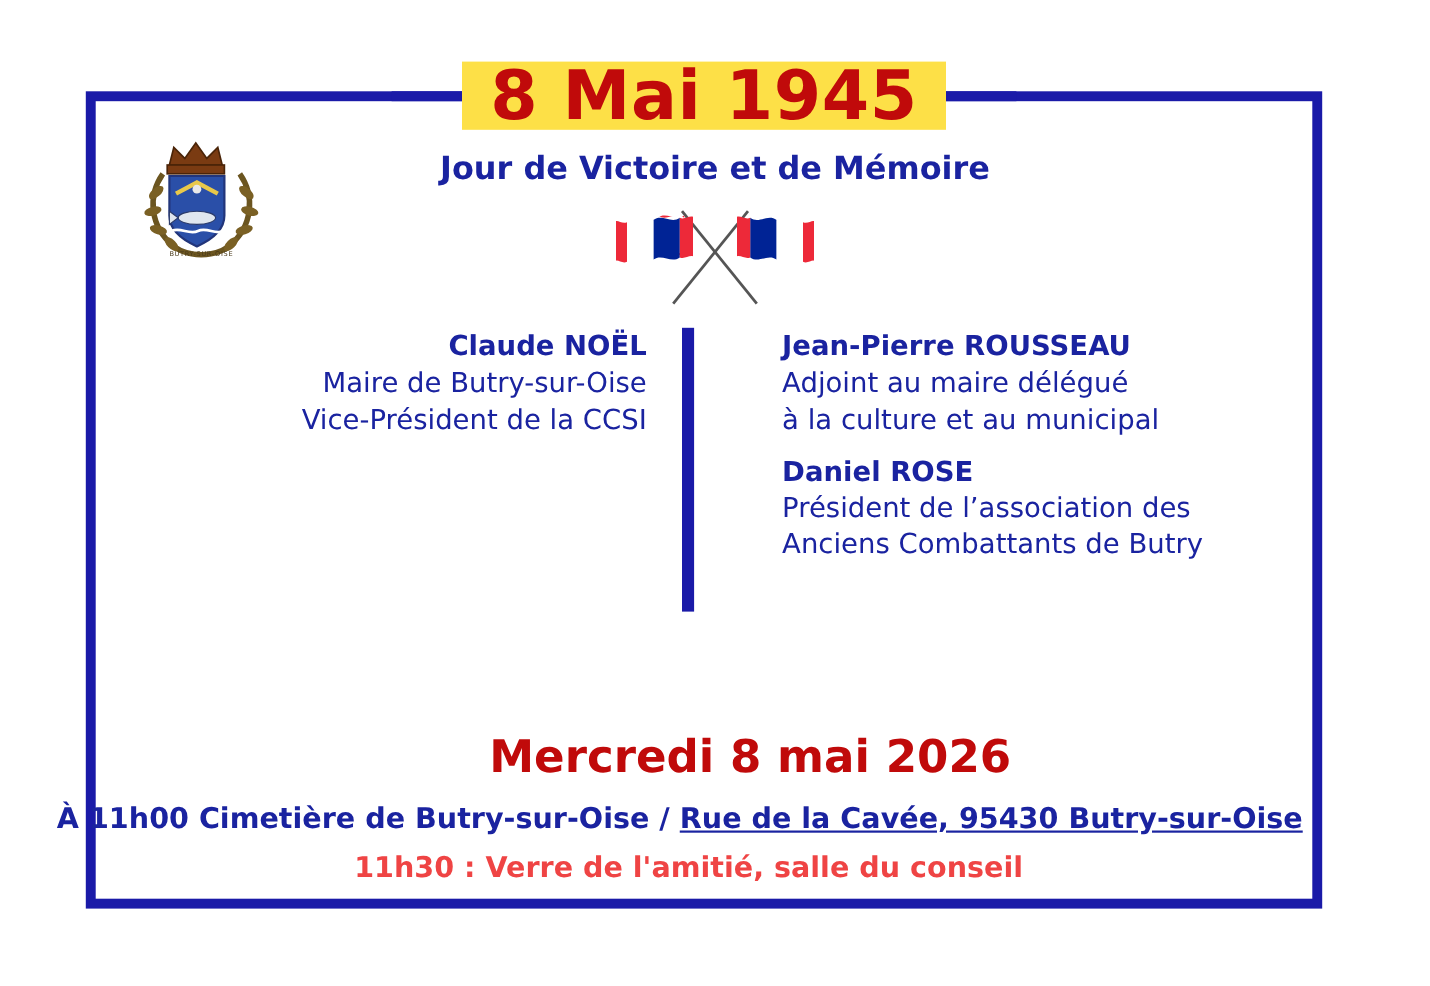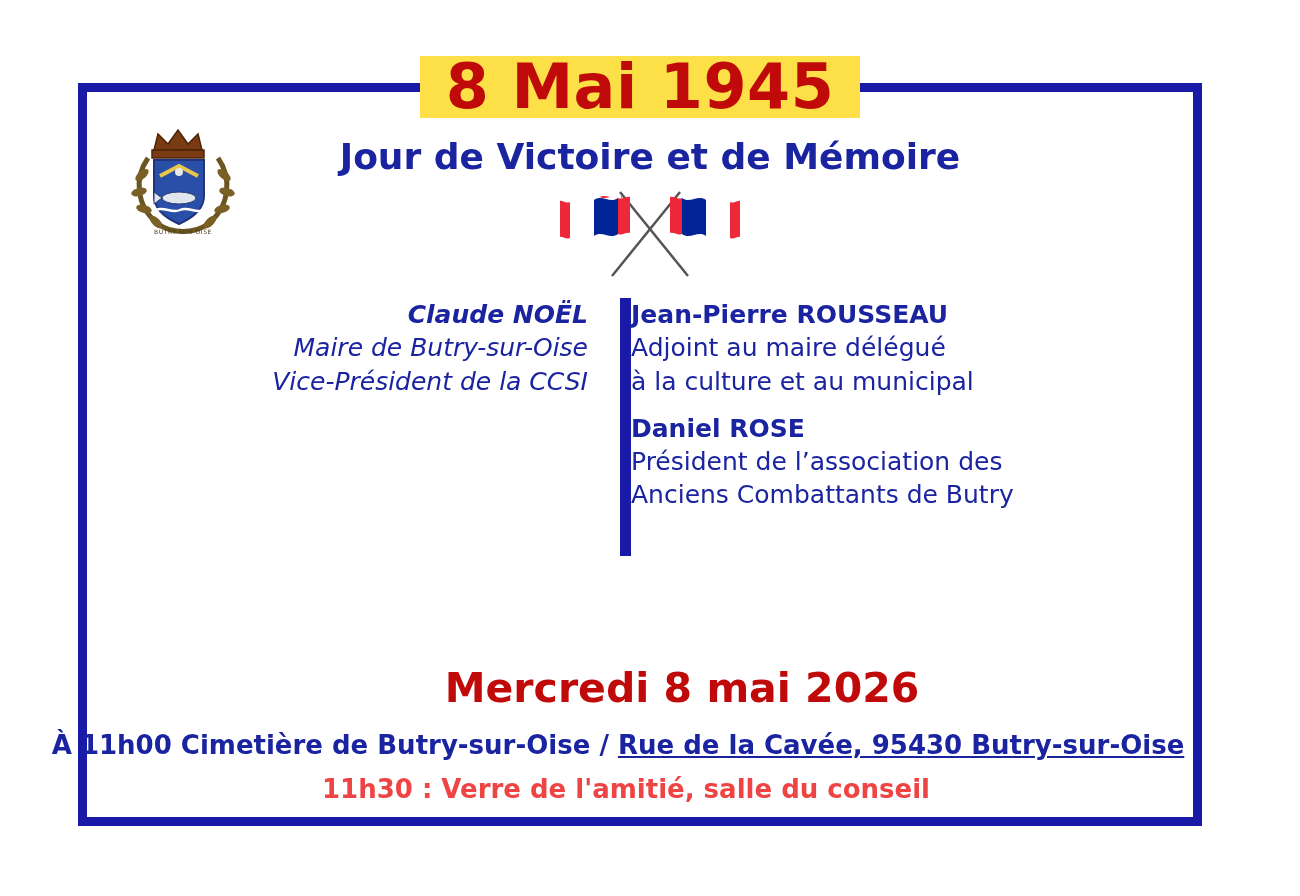--- a/index.html
+++ b/index.html
@@ -63,21 +63,21 @@
     height: 9px;
     background: #1a1aa8;
   }
 
   .subtitle {
     position: absolute;
     left: 0;
     top: 136px;
     width: 1300px;
     text-align: center;
-    font-size: 36px;
+    font-size: 29px;
     font-weight: bold;
     color: #1a23a0;
   }
 
   
   .crest {
     position: absolute;
     left: 128px;
     top: 120px;
     width: 110px;
@@ -110,31 +110,32 @@
     top: 298px;
     width: 900px;
     display: flex;
     align-items: flex-start;
   }
   .col-left {
     width: 420px;
     text-align: right;
     padding-right: 32px;
     box-sizing: border-box;
-    font-style: italic;
   }
   .divider {
     width: 11px;
     background: #1a1aa8;
     height: 258px;
     flex: 0 0 auto;
   }
   .col-right {
+    padding-left: 56px;
     box-sizing: border-box;
     flex: 1 1 auto;
+    margin-left: 24px;
   }
   .nm-bold {
     font-size: 25px;
     font-weight: bold;
     color: #1a23a0;
     line-height: 1.33;
     white-space: nowrap;
   }
   .nm-reg {
     font-size: 25px;

